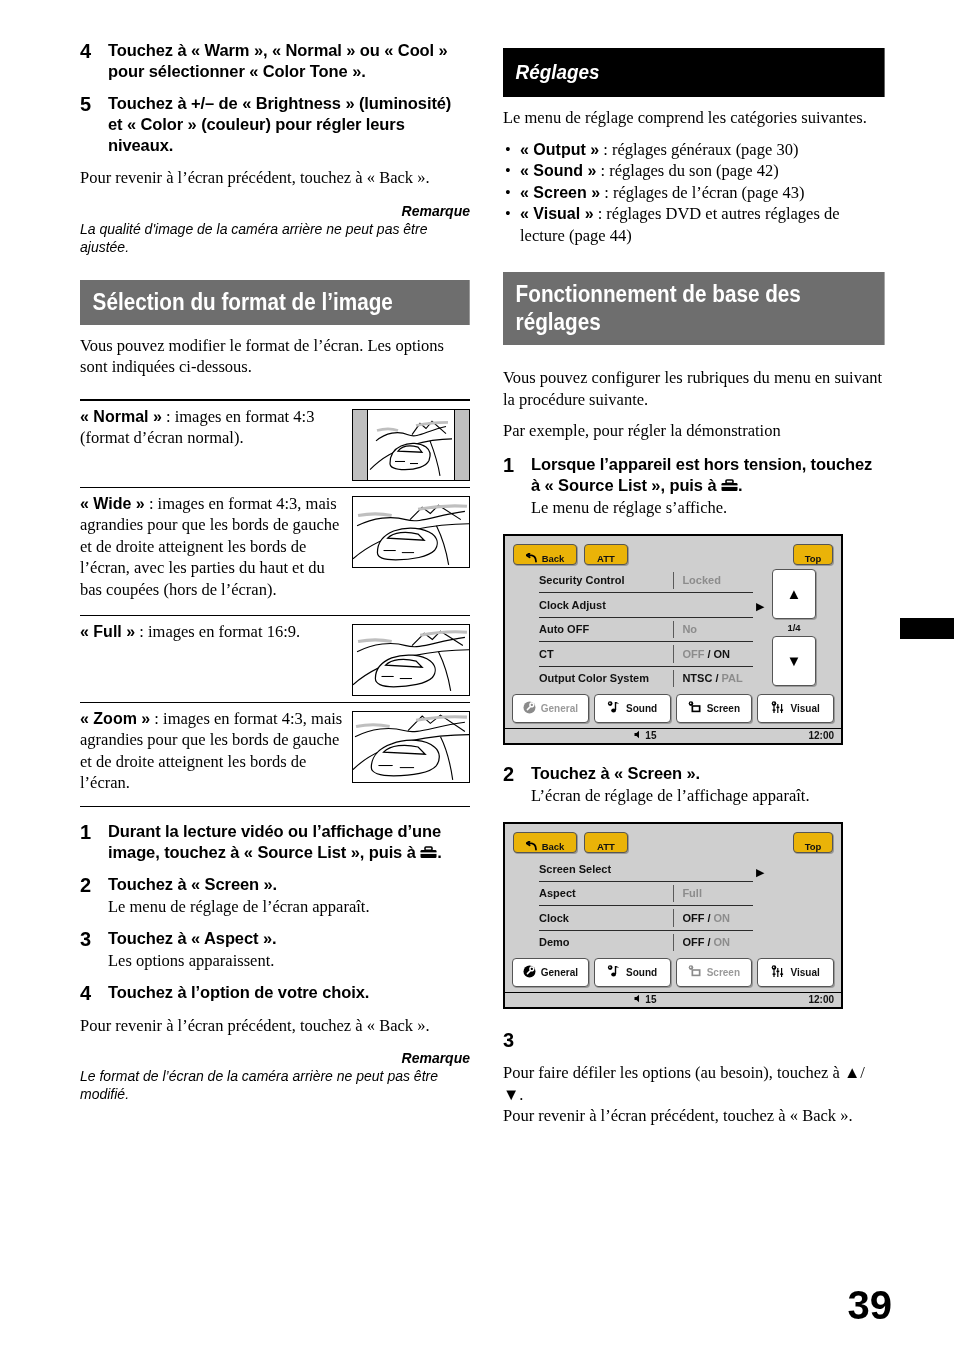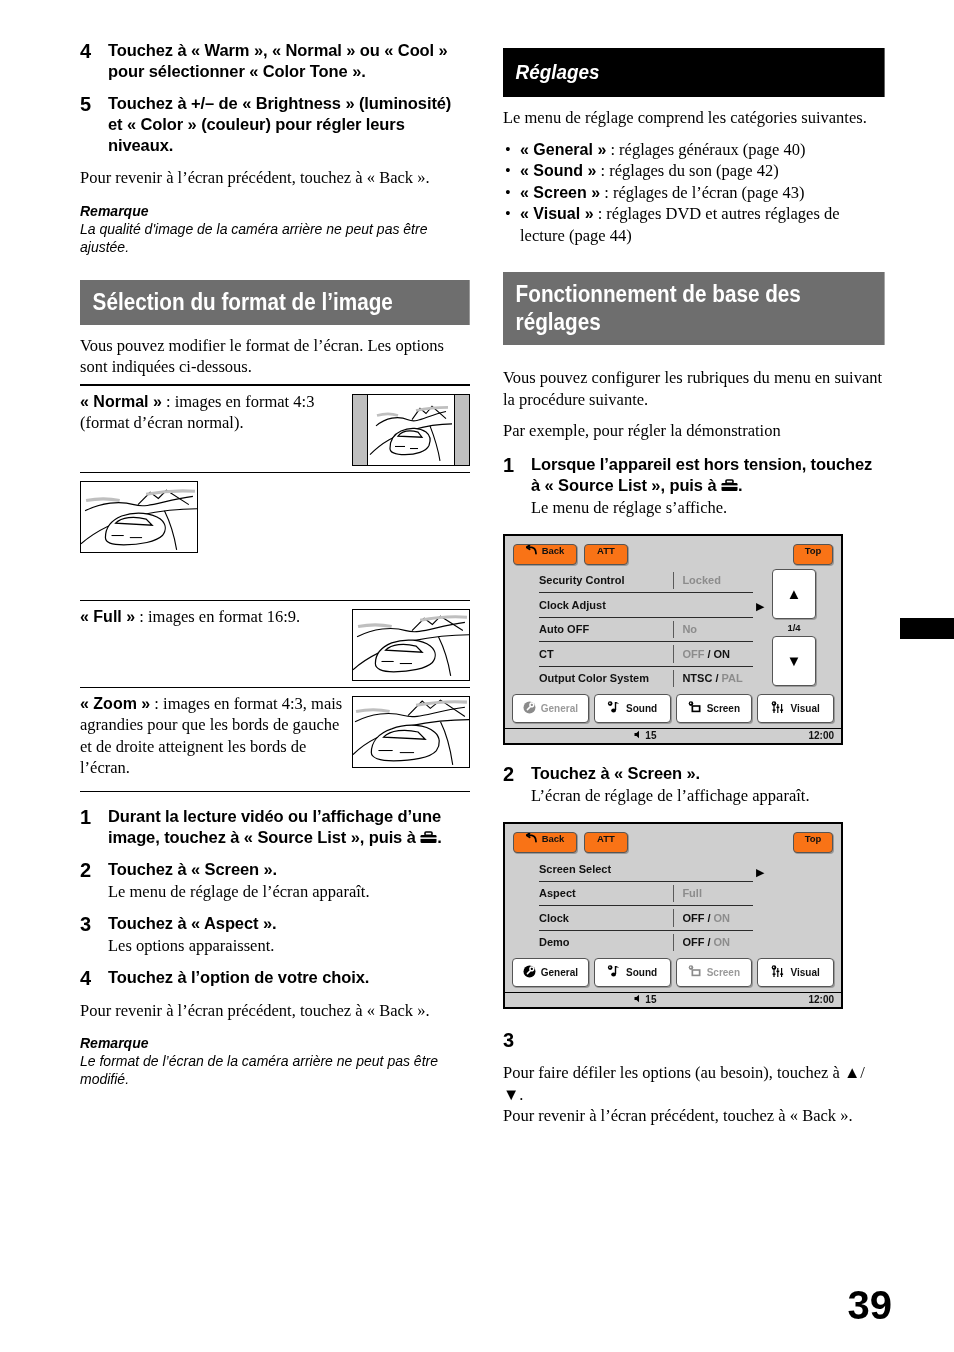--- a/index.html
+++ b/index.html
@@ -30,62 +30,62 @@
     font-family:"Liberation Serif", serif;font-size:16.5px;line-height:21px;
     margin-top:1px;
   }
 
   
   p.body{font-size:16.5px;line-height:21.5px;margin:10px 0 0 0;}
 
   
   .remark-h{
     font-family:"Liberation Sans", sans-serif;font-weight:bold;font-style:italic;
-    font-size:14px;line-height:18px;margin-top:13px;
+    font-size:14px;line-height:18px;margin-top:13px;text-align:right;
   }
   .remark-b{
     font-family:"Liberation Sans", sans-serif;font-style:italic;
     font-size:14px;line-height:18px;
   }
 
   
   .hdr-gray, .hdr-black{
     font-family:"Liberation Sans", sans-serif;font-weight:bold;
     color:#fff;padding:8px 14px 9px 14px;margin:24px 0 0 0;
     font-size:23px;line-height:28px;
     transform:scaleX(0.90);transform-origin:left center;width:111.1%;
     box-sizing:border-box;
   }
   .hdr-gray{background:#6e6e6e;}
   .hdr-black{background:#000;font-style:italic;font-size:21px;padding:10px 14px 11px 14px;}
 
   
-  .fmt-table{margin-top:6px;border-top:2px solid #000;}
+  .fmt-table{margin-top:21px;border-top:2px solid #000;}
   .fmt-row{display:flex;align-items:flex-start;border-bottom:1.4px solid #000;padding:5px 0 6px 0;min-height:72px;}
   .fmt-text{flex:1 1 auto;font-size:16.5px;line-height:21.5px;padding-right:8px;}
   .fmt-text b{font-family:"Liberation Sans", sans-serif;font-size:16px;}
   .fmt-thumb{flex:0 0 118px;padding-top:3px;}
 
   
   .thumb{width:116px;height:70px;border:1.4px solid #000;background:#fff;position:relative;overflow:hidden;display:flex;}
   .thumb .bar{background:#bfbfbf;flex:0 0 14px;}
   .thumb .scene{flex:1 1 auto;position:relative;overflow:hidden;border-left:1px solid #000;border-right:1px solid #000;}
   .thumb.nobars .scene{border-left:none;border-right:none;}
 
   
   .device{
     width:340px;background:#cfcfcf;border:2px solid #000;
     margin-top:16px;box-sizing:border-box;
     font-family:"Liberation Sans", sans-serif;
   }
   .dev-topbar{display:flex;align-items:center;padding:8px 8px 2px 8px;}
   .pill{
-    background:#f97316;border:1.4px solid #555;border-radius:4px;
+    background:#eab308;border:1.4px solid #555;border-radius:4px;
     font-size:9.5px;font-weight:bold;color:#111;
-    height:19px;display:flex;align-items:flex-start;justify-content:center;
+    height:19px;display:flex;align-items:flex-end;justify-content:center;
     box-shadow:1px 1px 0 #9a9a9a;
   }
   .pill.back{width:62px;gap:4px;}
   .pill.att{width:42px;margin-left:7px;}
   .pill.top{width:38px;margin-left:auto;}
   .back-ico{display:inline-block;width:12px;height:11px;}
 
   .dev-mid{display:flex;padding:0 0 0 0;margin-left:12px;}
   .dev-rows{flex:1 1 auto;padding:2px 0 0 22px;}
   .drow{display:flex;align-items:center;height:23.5px;border-bottom:1.2px solid #2b2b2b;}
@@ -196,20 +196,23 @@
                     <path d="M42 52 L50 52"></path>
                 </g>
               </svg>
             </div>
             <div class="bar"></div>
           </div>
         </div>
       </div>
 
       <div class="fmt-row" style="min-height:116px;">
+        <div class="fmt-text">
+          <b>« Wide »</b><span> : images en format 4:3, mais agrandies pour que les bords de gauche et de droite atteignent les bords de l’écran, avec les parties du haut et du bas coupées (hors de l’écran).</span>
+        </div>
         <div class="fmt-thumb">
           <div class="thumb nobars">
             <div class="scene">
               <svg width="100%" height="100%" viewBox="0 0 114 68" preserveAspectRatio="none">
                 <g fill="none" stroke="#000" stroke-width="1.1">
                   <path d="M4 28 C20 20 38 18 52 22 C66 26 80 18 110 14"></path>
                   <path d="M56 22 L68 10 L76 16 L84 8 L106 22"></path>
                   <path d="M0 60 C16 46 34 38 58 32 C78 28 96 26 114 26"></path>
                   <path d="M82 28 C88 40 92 54 94 66"></path>
                 </g>
@@ -340,21 +343,21 @@
 
   </div>
 
   <div class="col col-right">
 
     <div class="hdr-black" style="margin-top:8px">Réglages</div>
 
     <p class="body">Le menu de réglage comprend les catégories suivantes.</p>
 
     <ul class="cats">
-      <li><b>« General »</b><span> : réglages généraux (page 40)</span></li>
+      <li><b>« Output »</b><span> : réglages généraux (page 30)</span></li>
       <li><b>« Sound »</b><span> : réglages du son (page 42)</span></li>
       <li><b>« Screen »</b><span> : réglages de l’écran (page 43)</span></li>
       <li><b>« Visual »</b><span> : réglages DVD et autres réglages de lecture (page 44)</span></li>
     </ul>
 
     <div class="hdr-gray" style="margin-top:26px">Fonctionnement de base des réglages</div>
 
     <p class="body" style="margin-top:22px">Vous pouvez configurer les rubriques du menu en suivant la procédure suivante.</p>
     <p class="body">Par exemple, pour régler la démonstration</p>
 

